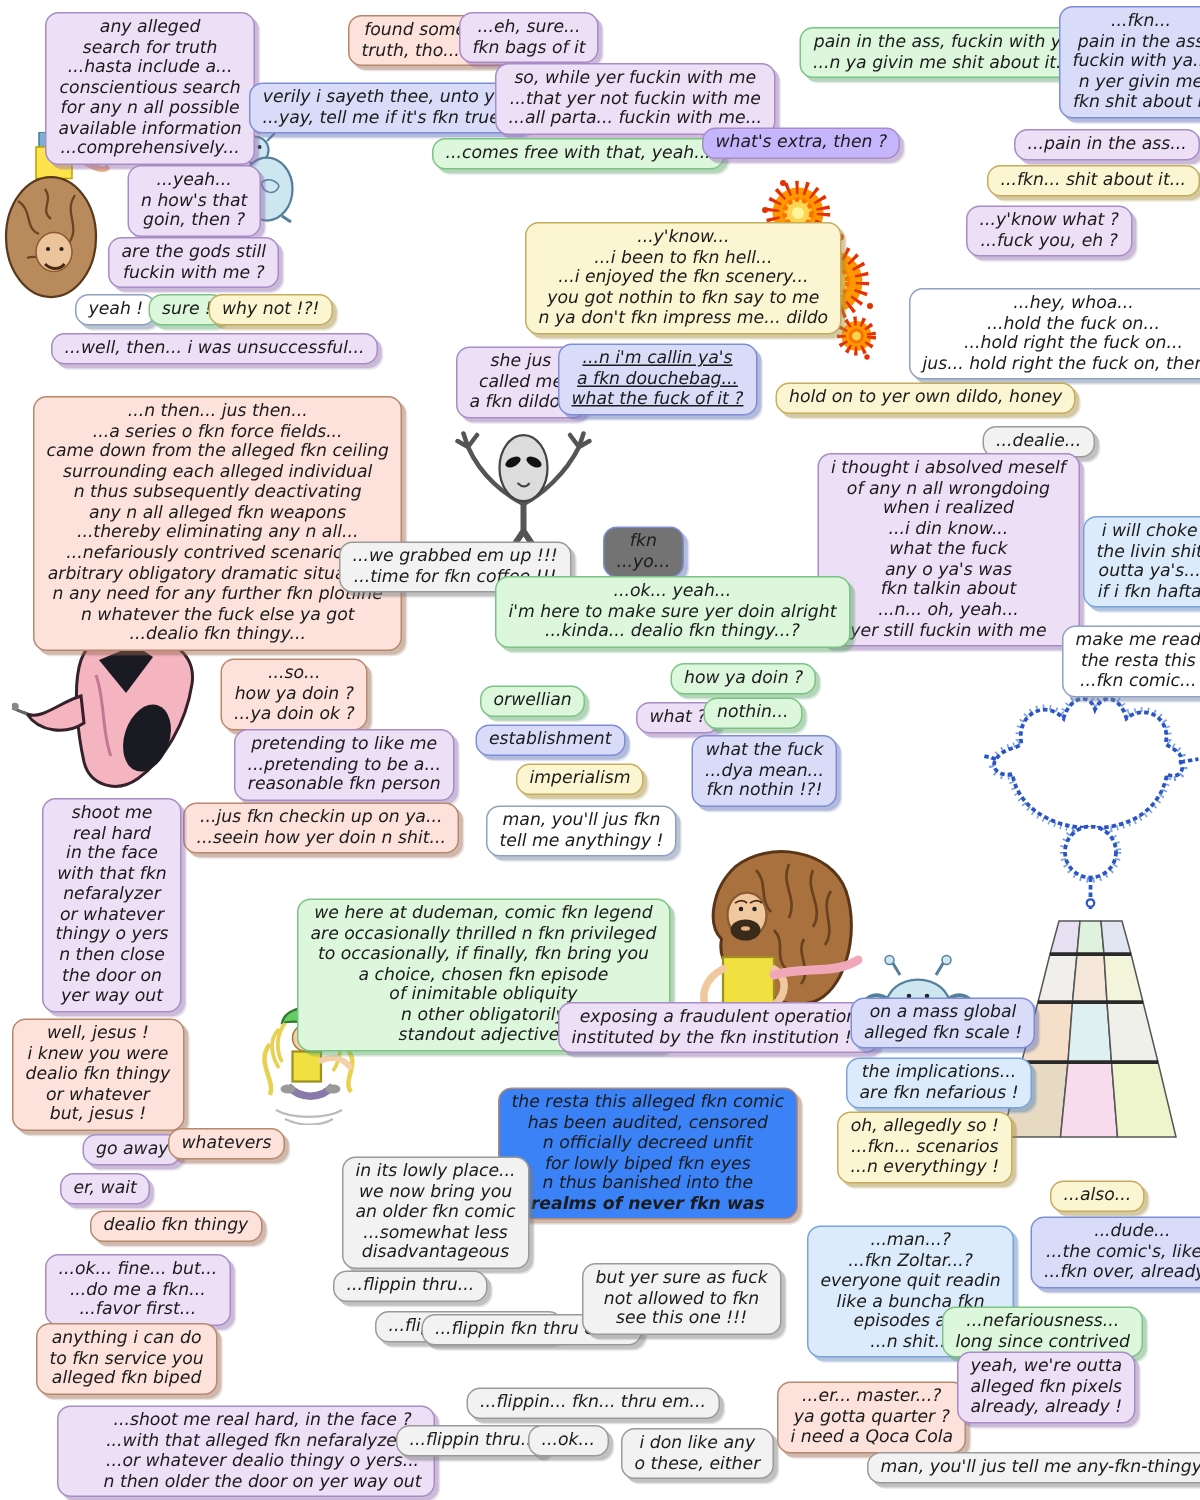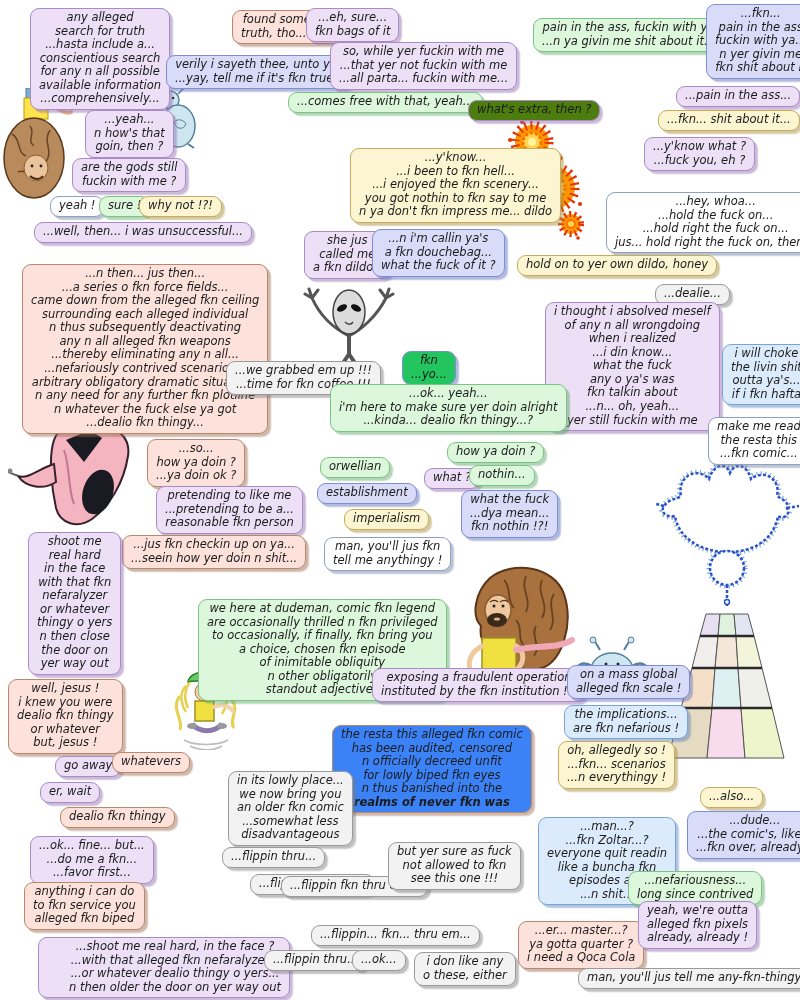--- a/index.html
+++ b/index.html
@@ -175,21 +175,21 @@
         <div>...yay, tell me if it's fkn true...</div>
       </div>
       <div class="bubble" style="left: 330px; top: 42px; background: rgb(236, 223, 246); border-color: rgb(169, 140, 198); box-shadow: rgba(143, 111, 174, 0.333) 2.5px 2.5px 0px 0px, rgba(143, 111, 174, 0.2) 3.5px 3.5px 0px 0px;">
         <div>so, while yer fuckin with me</div>
         <div>...that yer not fuckin with me</div>
         <div>...all parta... fuckin with me...</div>
       </div>
       <div class="bubble" style="left: 288px; top: 92px; background: rgb(220, 247, 220); border-color: rgb(124, 196, 132); box-shadow: rgba(94, 164, 104, 0.333) 2.5px 2.5px 0px 0px, rgba(94, 164, 104, 0.2) 3.5px 3.5px 0px 0px;">
         <div>...comes free with that, yeah...</div>
       </div>
-      <div class="bubble" style="left: 468px; top: 100px; background: #4d7c0f; border-color: rgb(169, 140, 198); box-shadow: rgba(143, 111, 174, 0.333) 2.5px 2.5px 0px 0px, rgba(143, 111, 174, 0.2) 3.5px 3.5px 0px 0px;">
+      <div class="bubble" style="left: 468px; top: 85px; background: #c4b5fd; border-color: rgb(169, 140, 198); box-shadow: rgba(143, 111, 174, 0.333) 2.5px 2.5px 0px 0px, rgba(143, 111, 174, 0.2) 3.5px 3.5px 0px 0px;">
         <div>what's extra, then ?</div>
       </div>
       <div class="bubble" style="left: 533px; top: 18px; background: rgb(220, 247, 220); border-color: rgb(124, 196, 132); box-shadow: rgba(94, 164, 104, 0.333) 2.5px 2.5px 0px 0px, rgba(94, 164, 104, 0.2) 3.5px 3.5px 0px 0px;">
         <div>pain in the ass, fuckin with ya</div>
         <div>...n ya givin me shit about it...</div>
       </div>
       <div class="bubble" style="left: 706px; top: 4px; background: rgb(216, 220, 248); border-color: rgb(126, 142, 214); box-shadow: rgba(94, 110, 182, 0.333) 2.5px 2.5px 0px 0px, rgba(94, 110, 182, 0.2) 3.5px 3.5px 0px 0px;">
         <div>...fkn...</div>
         <div>pain in the ass</div>
         <div>fuckin with ya...</div>
@@ -232,21 +232,21 @@
         <div>...i been to fkn hell...</div>
         <div>...i enjoyed the fkn scenery...</div>
         <div>you got nothin to fkn say to me</div>
         <div>n ya don't fkn impress me... dildo</div>
       </div>
       <div class="bubble" style="left: 304px; top: 231px; background: rgb(236, 223, 246); border-color: rgb(169, 140, 198); box-shadow: rgba(143, 111, 174, 0.333) 2.5px 2.5px 0px 0px, rgba(143, 111, 174, 0.2) 3.5px 3.5px 0px 0px;">
         <div>she jus</div>
         <div>called me</div>
         <div>a fkn dildo !</div>
       </div>
-      <div class="bubble" style="left: 372px; top: 229px; background: rgb(216, 220, 248); border-color: rgb(126, 142, 214); box-shadow: rgba(94, 110, 182, 0.333) 2.5px 2.5px 0px 0px, rgba(94, 110, 182, 0.2) 3.5px 3.5px 0px 0px;">
+      <div class="bubble" style="left: 372px; top: 229px; background: rgb(216, 220, 248); border-color: rgb(126, 142, 214); box-shadow: rgba(94, 110, 182, 0.333) 2.5px 2.5px 0px 0px, rgba(94, 110, 182, 0.2) 3.5px 3.5px 0px 0px; text-decoration: underline;">
         <div>...n i'm callin ya's</div>
         <div>a fkn douchebag...</div>
         <div>what the fuck of it ?</div>
       </div>
       <div class="bubble" style="left: 606px; top: 192px; background: rgb(255, 255, 255); border-color: rgb(143, 160, 192); box-shadow: rgba(112, 128, 160, 0.333) 2.5px 2.5px 0px 0px, rgba(112, 128, 160, 0.2) 3.5px 3.5px 0px 0px;">
         <div>...hey, whoa...</div>
         <div>...hold the fuck on...</div>
         <div>...hold right the fuck on...</div>
         <div>jus... hold right the fuck on, there !</div>
       </div>
@@ -289,21 +289,21 @@
         <div>i will choke</div>
         <div>the livin shit</div>
         <div>outta ya's...</div>
         <div>if i fkn hafta</div>
       </div>
       <div class="bubble" style="left: 708px; top: 417px; background: rgb(255, 255, 255); border-color: rgb(143, 160, 192); box-shadow: rgba(112, 128, 160, 0.333) 2.5px 2.5px 0px 0px, rgba(112, 128, 160, 0.2) 3.5px 3.5px 0px 0px;">
         <div>make me read</div>
         <div>the resta this</div>
         <div>...fkn comic...</div>
       </div>
-      <div class="bubble" style="left: 402px; top: 351px; background: #22c55e; border-color: rgb(126, 142, 214); box-shadow: rgba(94, 110, 182, 0.333) 2.5px 2.5px 0px 0px, rgba(94, 110, 182, 0.2) 3.5px 3.5px 0px 0px;">
+      <div class="bubble" style="left: 402px; top: 351px; background: #737373; border-color: rgb(126, 142, 214); box-shadow: rgba(94, 110, 182, 0.333) 2.5px 2.5px 0px 0px, rgba(94, 110, 182, 0.2) 3.5px 3.5px 0px 0px;">
         <div>fkn</div>
         <div>...yo...</div>
       </div>
       <div class="bubble" style="left: 330px; top: 384px; background: rgb(220, 247, 220); border-color: rgb(124, 196, 132); box-shadow: rgba(94, 164, 104, 0.333) 2.5px 2.5px 0px 0px, rgba(94, 164, 104, 0.2) 3.5px 3.5px 0px 0px;">
         <div>...ok... yeah...</div>
         <div>i'm here to make sure yer doin alright</div>
         <div>...kinda... dealio fkn thingy...?</div>
       </div>
       <div class="bubble" style="left: 147px; top: 439px; background: rgb(253, 226, 220); border-color: rgb(185, 136, 108); box-shadow: rgba(154, 106, 80, 0.333) 2.5px 2.5px 0px 0px, rgba(154, 106, 80, 0.2) 3.5px 3.5px 0px 0px;">
         <div>...so...</div>

